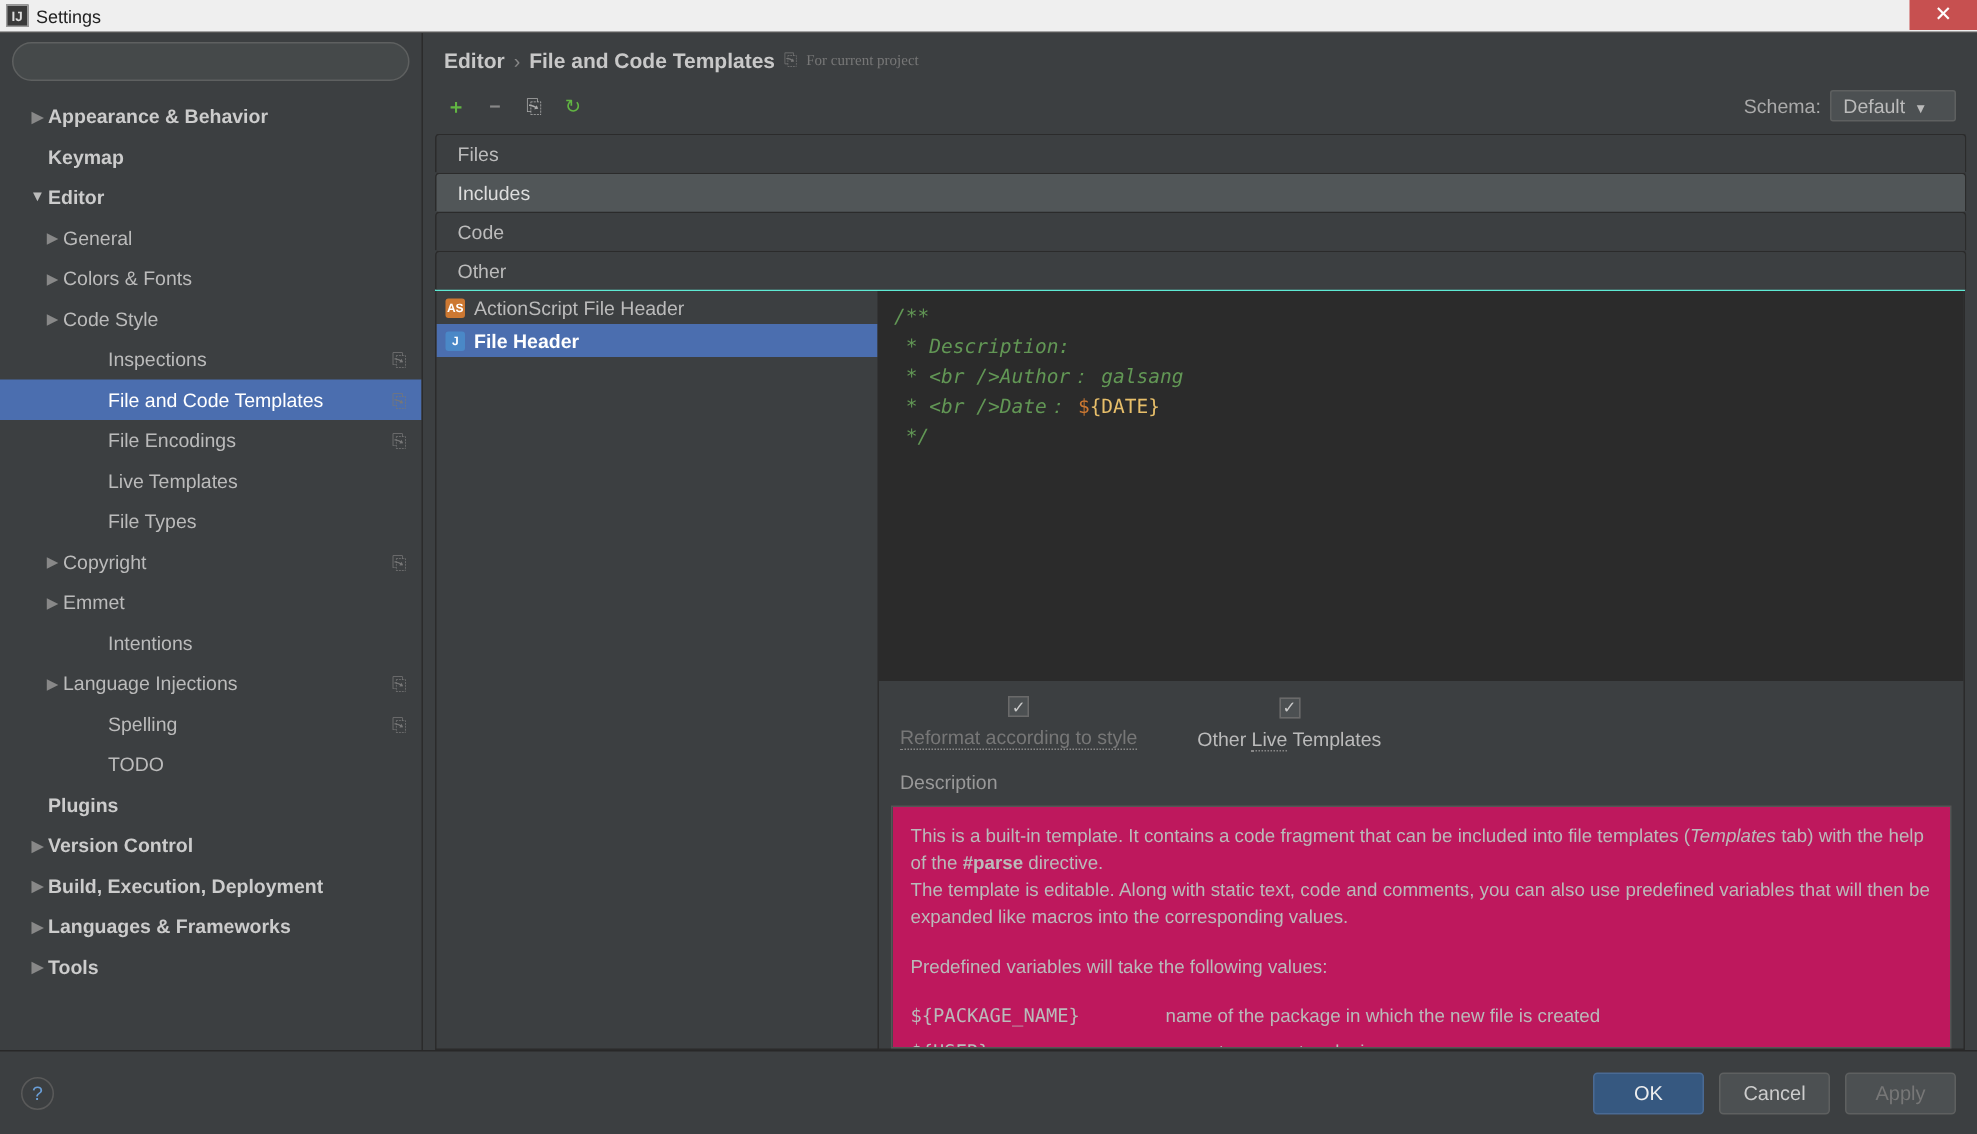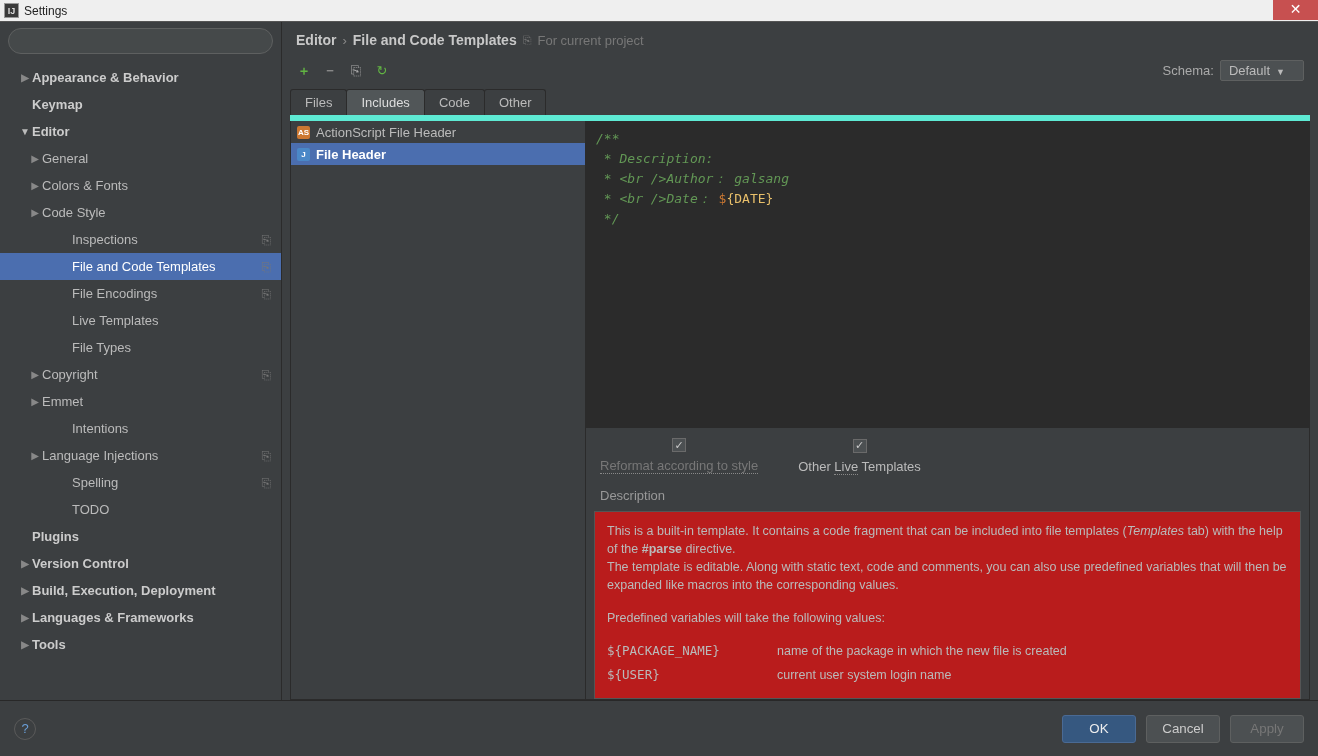--- a/index.html
+++ b/index.html
@@ -59,32 +59,32 @@
 .tree-item.lvl1 { padding-left: 28px; }
 .tree-item.lvl2 { padding-left: 58px; }
 .tree-item.selected { background: #4b6eaf; color: #ffffff; }
 .tree-item .badge {
   position: absolute; right: 10px; color: #777; font-size: 12px;
 }
 .content { flex: 1; display: flex; flex-direction: column; overflow: hidden; }
 .breadcrumb { padding: 10px 14px 6px 14px; display: flex; align-items: center; gap: 6px; }
 .breadcrumb .main { font-weight: bold; color: #c8c8c8; font-size: 14px; }
 .breadcrumb .sep { color: #888; }
-.breadcrumb .hint { color: #777; font-size: 13px; }
+.breadcrumb .hint { color: #777; font-size: 10px; font-family: Liberation Serif, serif; }
 .breadcrumb-icon { color: #777; font-size: 11px; }
 .toolbar-row { display: flex; align-items: center; padding: 6px 14px 0 14px; justify-content: space-between; }
 .toolbar-left { display: flex; gap: 10px; align-items: center; }
 .toolbar-icon { width: 16px; height: 16px; display: inline-flex; align-items:center; justify-content:center; cursor: pointer; }
 .schema-row { display: flex; align-items: center; gap: 6px; color: #aaa; }
 .schema-select {
   background: #4c5052; border: 1px solid #5e6060; color: #bbb;
   padding: 2px 18px 2px 8px; position: relative; cursor: pointer;
   border-radius: 2px;
 }
-.tabs-row { margin: 8px 8px 0 8px; border-bottom: 6px solid #5eead4; display: flex; }
+.tabs-row { margin: 8px 8px 0 8px; border-bottom: 1px solid #5eead4; display: flex; flex-direction: column; }
 .tab {
   padding: 5px 14px; background: #3c3f41; border: 1px solid #2b2b2b;
   border-bottom: none; margin-right: -1px; cursor: pointer; color: #bbb;
   border-top-left-radius: 3px; border-top-right-radius: 3px;
 }
 .tab.active { background: #515658; color: #ddd; }
 .split-pane { flex: 1; display: flex; margin: 0 8px; overflow: hidden; }
 .template-list {
   width: 296px; background: #3c3f41; border: 1px solid #2b2b2b;
   border-top: none; overflow-y: auto;
@@ -110,23 +110,23 @@
 .cm-var { color: #cc7832; font-style: normal;}
 .cm-varbrace { color: #e8bf6a; }
 .checkbox-row { display: flex; gap: 40px; padding: 10px 14px; align-items: center; }
 .checkbox-item { display: flex; align-items: center; gap: 6px; cursor: pointer; flex-direction: column; }
 .checkbox-item.disabled { color: #777; }
 .chk { width: 14px; height: 14px; border: 1px solid #6a6a6a; background: #4c5052;
   display:inline-flex; align-items:center; justify-content:center; font-size: 11px;}
 .chk.checked::after { content: "✓"; color: #ccc; }
 .desc-label { padding: 4px 14px; color: #999; }
 .desc-box {
-  margin: 4px 8px 0 8px; border: 1px solid #555; background: #b91c1c;
+  margin: 4px 8px 0 8px; border: 1px solid #555; background: #be185d;
   padding: 10px 12px; color: #bababa; font-size: 12.5px;
-  height: 188px; overflow-y: auto; line-height: 1.45;
+  height: 162px; overflow-y: auto; line-height: 1.45;
 }
 .desc-box .it { font-style: italic; }
 .desc-box .bd { font-weight: bold; }
 .vars-table { margin-top: 12px; }
 .vars-table .vrow { display: flex; padding: 3px 0; }
 .vars-table .vname { width: 170px; font-family: monospace; color: #bababa; }
 .footer {
   height: 56px; border-top: 1px solid #282828; display: flex;
   align-items: center; padding: 0 14px; justify-content: space-between;
   background: #3c3f41;

